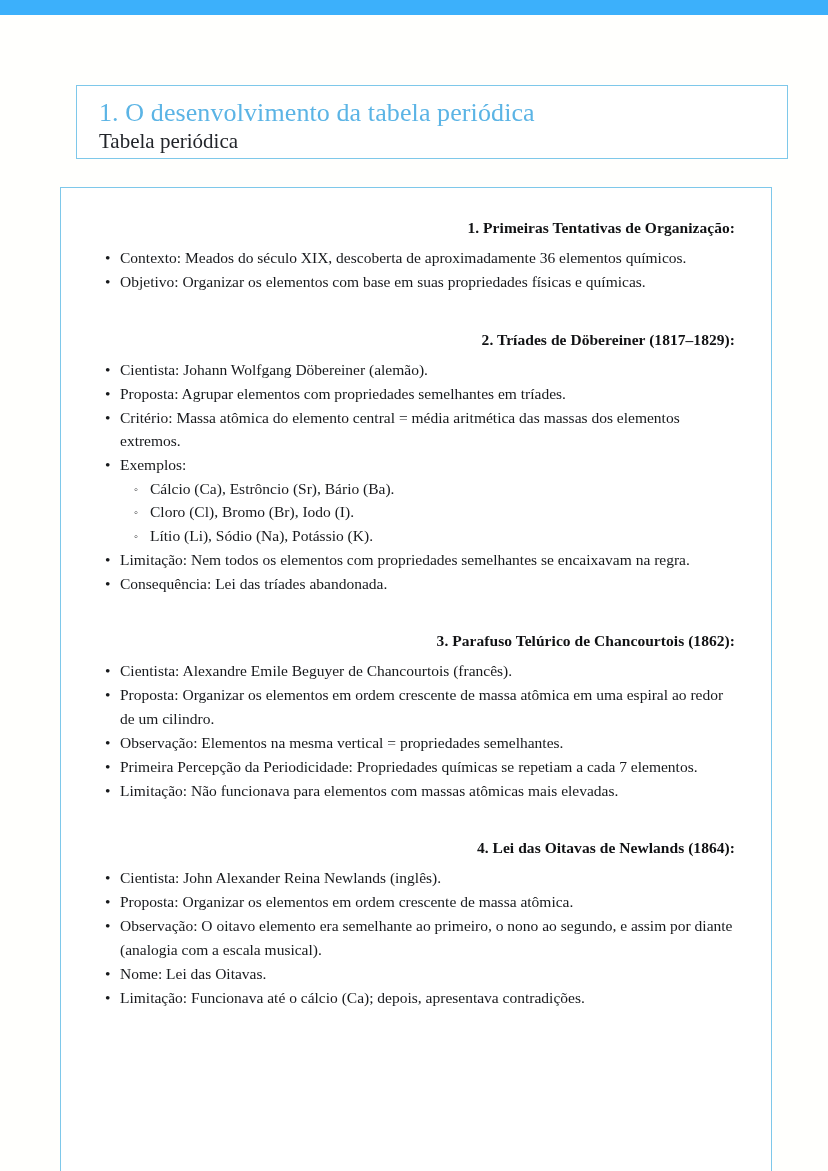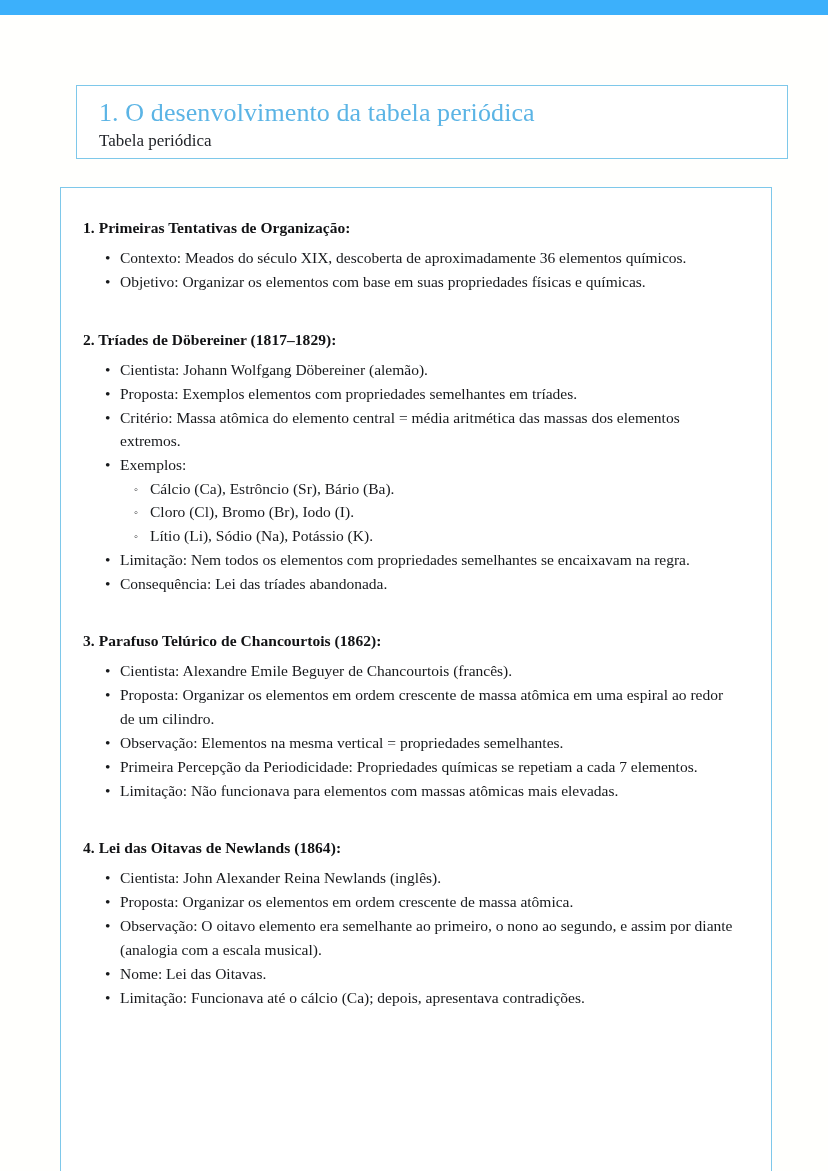--- a/index.html
+++ b/index.html
@@ -47,21 +47,21 @@
     font-size: 26px;
     line-height: 30px;
     color: #5bb4e5;
     font-weight: 400;
     letter-spacing: 0.1px;
     margin: 0;
     white-space: nowrap;
   }
   .doc-subtitle {
     font-family: "Liberation Serif", "DejaVu Serif", serif;
-    font-size: 17px;
+    font-size: 21px;
     line-height: 22px;
     color: #22252a;
     margin: 2px 0 0 0;
     white-space: nowrap;
   }
   .content-box {
     position: absolute;
     left: 60px;
     top: 172px;
     width: 712px;
@@ -75,20 +75,21 @@
   .section {
     margin: 0 0 4px 0;
   }
   .section-heading {
     font-size: 15.5px;
     line-height: 20px;
     font-weight: bold;
     color: #111214;
     margin: 0 0 8px 0;
     letter-spacing: 0.05px;
+    text-align: right;
   }
   .section + .section .section-heading {
     margin-top: 36px;
   }
   ul.bullets {
     list-style: none;
     margin: 0;
     padding: 0;
   }
   ul.bullets > li {
@@ -161,21 +162,21 @@
 
     <div class="section">
       <div class="section-heading">2. Tríades de Döbereiner (1817–1829):</div>
       <ul class="bullets">
         <li>
           <span class="marker">•</span>
           <span class="li-text">Cientista: Johann Wolfgang Döbereiner (alemão).</span>
         </li>
         <li>
           <span class="marker">•</span>
-          <span class="li-text">Proposta: Exemplos elementos com propriedades semelhantes em tríades.</span>
+          <span class="li-text">Proposta: Agrupar elementos com propriedades semelhantes em tríades.</span>
         </li>
         <li>
           <span class="marker">•</span>
           <span class="li-text">Critério: Massa atômica do elemento central = média aritmética das massas dos elementos extremos.</span>
         </li>
         <li>
           <span class="marker">•</span>
           <span class="li-text">Exemplos:</span>
           <ul class="sub-bullets">
             <li>

